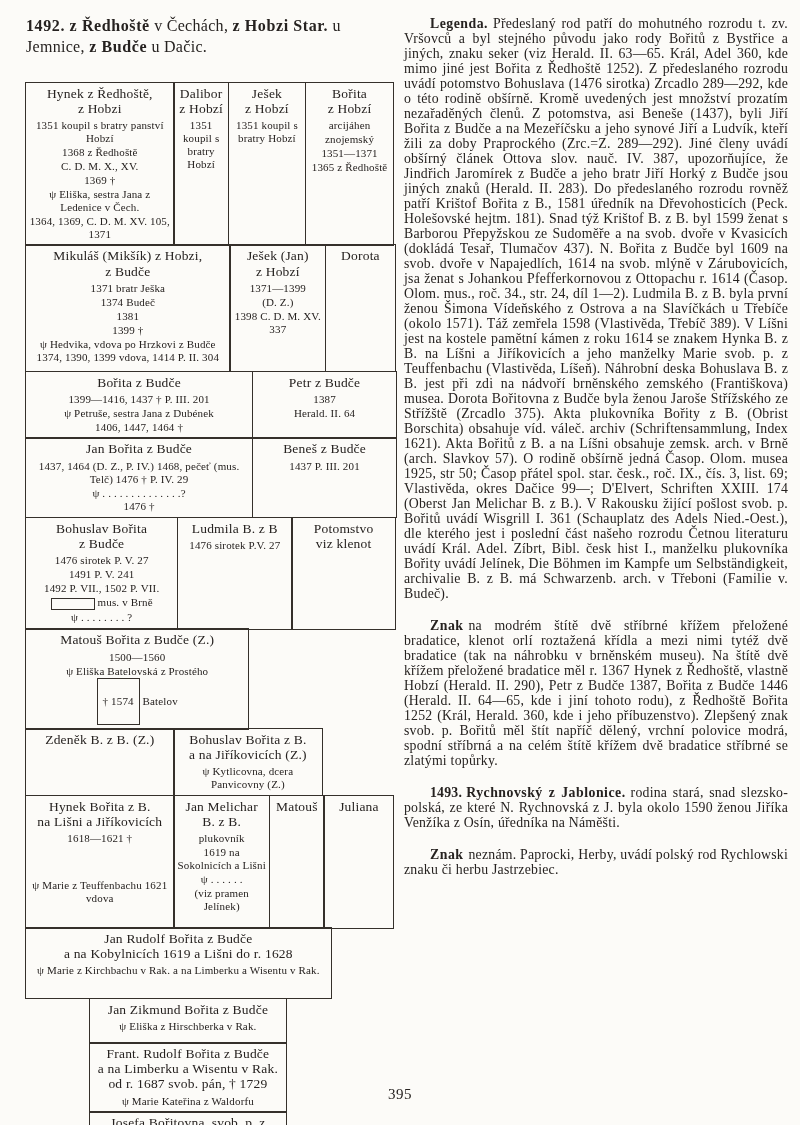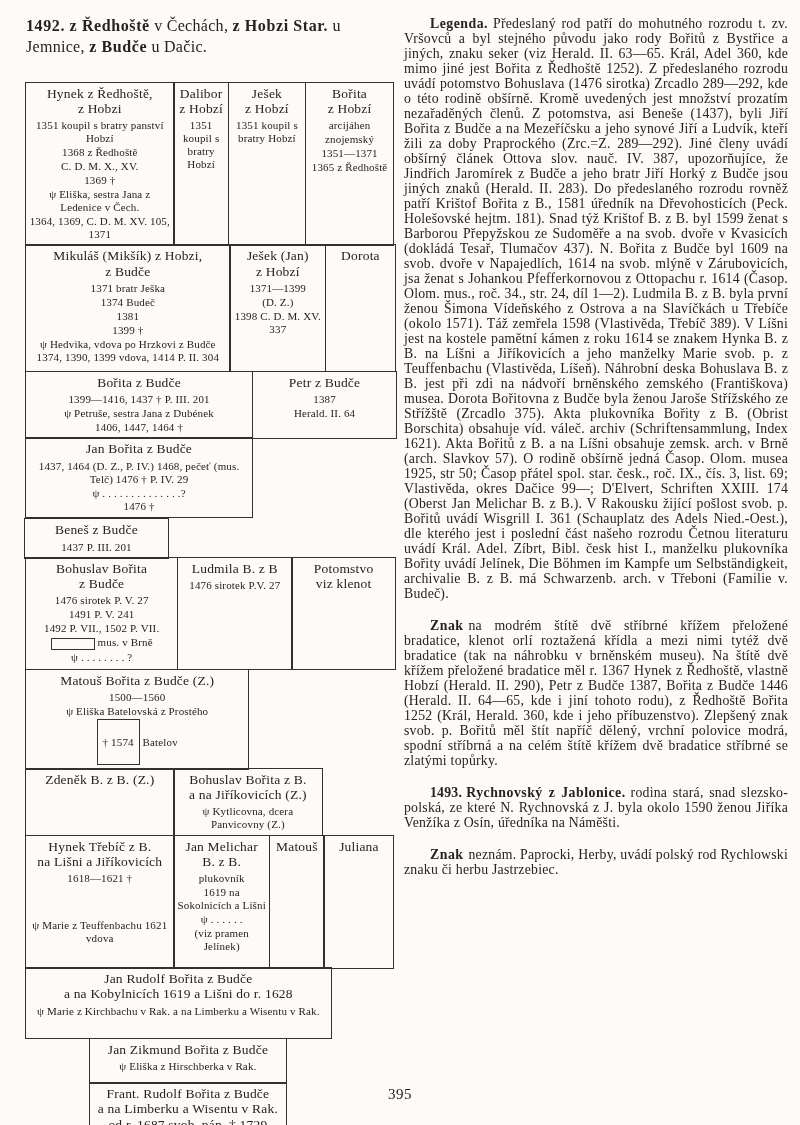--- a/index.html
+++ b/index.html
@@ -138,21 +138,21 @@
           <div class="box-line">1406, 1447, 1464 †</div>
         </div>
         <div class="tree-box" style="width: 39%;">
           <div class="box-title">
             <div>Petr z Budče</div>
           </div>
           <div class="box-line">1387</div>
           <div class="box-line">Herald. II. 64</div>
         </div>
       </div>
-      <div class="tree-row" style="min-height: 70px; flex-direction: column;">
+      <div class="tree-row" style="min-height: 70px;">
         <div class="tree-box" style="width: 61%;">
           <div class="box-title">
             <div>Jan Bořita z Budče</div>
           </div>
           <div class="box-line">1437, 1464 (D. Z., P. IV.) 1468, pečeť (mus. Telč) 1476 † P. IV. 29</div>
           <div class="box-line">ψ . . . . . . . . . . . . . .?</div>
           <div class="box-line">1476 †</div>
         </div>
         <div class="tree-box" style="width: 39%;">
           <div class="box-title">
@@ -206,21 +206,21 @@
           <div class="box-title">
             <div>Bohuslav Bořita z B.</div>
             <div>a na Jiříkovicích (Z.)</div>
           </div>
           <div class="box-line">ψ Kytlicovna, dcera Panvicovny (Z.)</div>
         </div>
       </div>
       <div class="tree-row" style="min-height: 134px;">
         <div class="tree-box" style="width: 40%;">
           <div class="box-title">
-            <div>Hynek Třebíč z B.</div>
+            <div>Hynek Bořita z B.</div>
             <div>na Lišni a Jiříkovicích</div>
           </div>
           <div class="box-line">1618—1621 †</div>
           <div class="box-line" style="height: 32px;"></div>
           <div class="box-line">ψ Marie z Teuffenbachu 1621 vdova</div>
         </div>
         <div class="tree-box" style="width: 26%;">
           <div class="box-title">
             <div>Jan Melichar</div>
             <div>B. z B.</div>

